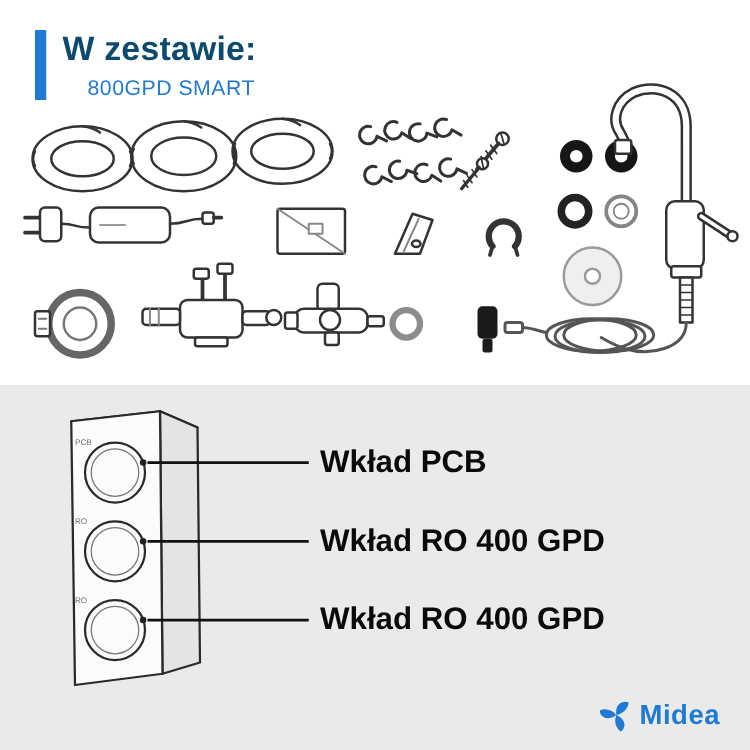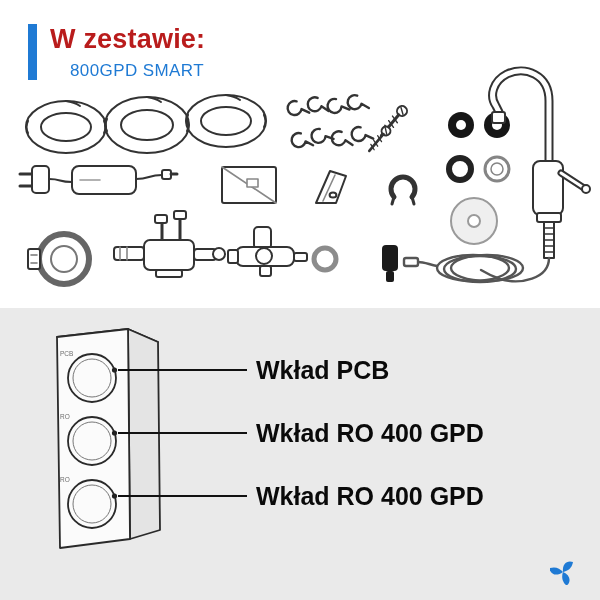--- a/index.html
+++ b/index.html
@@ -3,21 +3,21 @@
 <meta charset="utf-8">
 <style>
   :root { --accent:#1F7AD4; --panel:#EAEAEA; --ink:#111111; }
   html,body{margin:0;padding:0;background:#fff;}
   body{font-family:"Liberation Sans",sans-serif;color:var(--ink);}
   .stage{position:relative;width:600px;height:600px;background:#ffffff;overflow:hidden;}
 
   
   .header{position:absolute;left:28px;top:24px;display:flex;gap:13px;}
   .accent-bar{width:9px;height:56px;background:var(--accent);}
-  .header-text h1{margin:0;font-size:27px;line-height:30px;font-weight:700;color:#b91c1c;letter-spacing:.2px;}
+  .header-text h1{margin:0;font-size:27px;line-height:30px;font-weight:700;color:#0c4a6e;letter-spacing:.2px;}
   .subtitle{margin-top:7px;font-size:17px;color:var(--accent);letter-spacing:.4px;margin-left:20px;}
 
   
   .parts-svg{position:absolute;left:0;top:55px;width:600px;height:240px;}
 
   
   .panel{position:absolute;left:0;top:308px;width:600px;height:300px;background:var(--panel);}
   .box-svg{position:absolute;left:0;top:0;width:600px;height:292px;}
   .cart-label{position:absolute;left:256px;transform:translateY(-50%);font-size:25px;font-weight:700;color:#0a0a0a;white-space:nowrap;}
   .cart-label.l0{top:62px;} .cart-label.l1{top:125px;} .cart-label.l2{top:188px;}
@@ -231,15 +231,16 @@
     <div class="cart-label l1">Wkład RO 400 GPD</div>
     <div class="cart-label l2">Wkład RO 400 GPD</div>
   </div>
 
   <div class="brand">
     <svg width="26" height="26" viewBox="0 0 26 26" aria-hidden="true">
       <path class="accent-fill" d="M13,13 C12,5 17,1 23,3 C22,9 18,12 13,13 Z"></path>
       <path class="accent-fill" transform="rotate(120 13 13)" d="M13,13 C12,5 17,1 23,3 C22,9 18,12 13,13 Z"></path>
       <path class="accent-fill" transform="rotate(240 13 13)" d="M13,13 C12,5 17,1 23,3 C22,9 18,12 13,13 Z"></path>
     </svg>
+    <span class="wordmark">Midea</span>
   </div>
 
 </div>
 
 </body></html>

